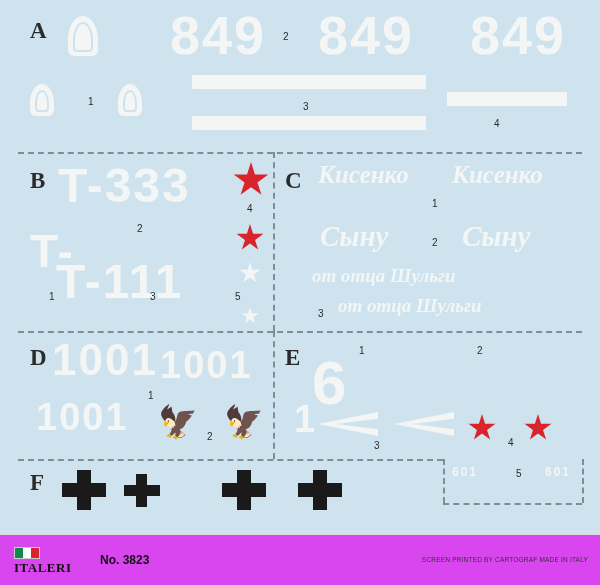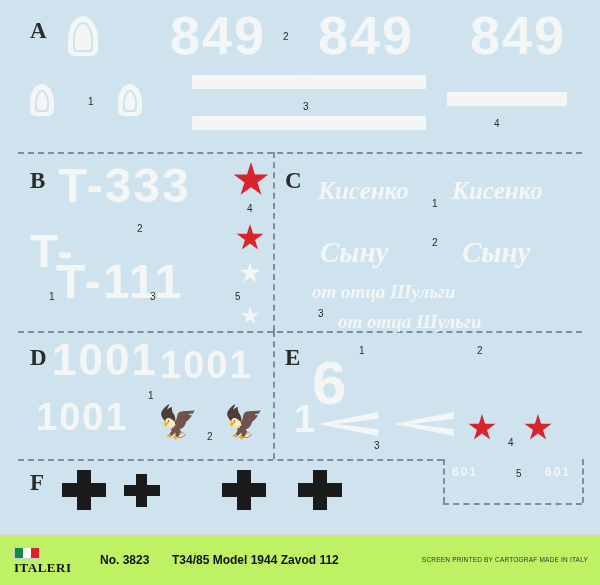--- a/index.html
+++ b/index.html
@@ -58,21 +58,20 @@
     line-height:1;
   }
   .stencil{
     font-family:"Liberation Sans", sans-serif;
     letter-spacing:2px;
   }
   .cyr{
     font-family:"Liberation Serif", serif;
     font-style:italic;
     font-weight:bold;
-    margin-top:16px;
   }
   
   .bar{
     position:absolute;
     background:#f3f6f5;
     border-radius:1px;
   }
   
   .star{
     position:absolute;
@@ -114,21 +113,21 @@
     position:absolute;
     background:#f3f6f5;
   }
   .chev.left{
     clip-path:polygon(0% 50%,100% 0%,100% 28%,30% 50%,100% 72%,100% 100%);
   }
   
   .footer{
     position:absolute;
     left:0;right:0;bottom:0;height:50px;
-    background:#bef264;
+    background:#d946ef;
     border-top:1px solid #d9d9d9;
   }
   .logo{
     position:absolute;left:14px;top:12px;
     width:78px;height:26px;
   }
   .logo .flag{
     position:absolute;left:0;top:0;width:26px;height:12px;
     background:linear-gradient(to right,#0f8a4a 0 33%,#ffffff 33% 66%,#d8242a 66% 100%);
     border:1px solid #cccccc;box-sizing:border-box;
@@ -295,17 +294,16 @@
     </div>
 
   </div>
 
   <div class="footer">
     <div class="logo">
       <div class="flag"></div>
       <div class="brand">ITALERI</div>
     </div>
     <div class="kitno">No. 3823</div>
-    <div class="kitname">T34/85 Model 1944 Zavod 112</div>
     <div class="printed">SCREEN PRINTED BY CARTOGRAF MADE IN ITALY</div>
   </div>
 
 </div>
 
 </body></html>

